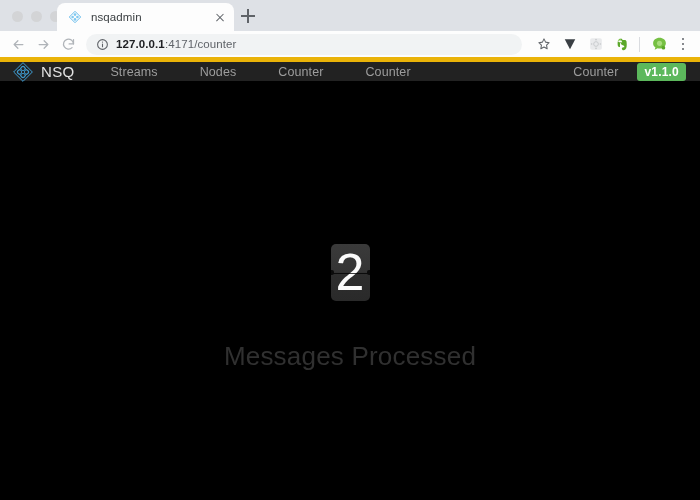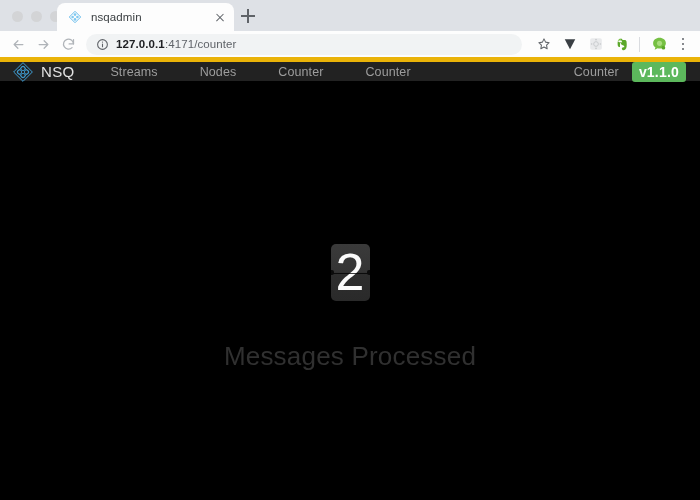--- a/index.html
+++ b/index.html
@@ -242,24 +242,25 @@
   .nav-right {
     margin-left: auto;
     display: flex;
     align-items: center;
   }
   .nav-right .nav-link { padding: 0 13px; }
   .version-badge {
     display: inline-block;
     background: #5cb85c;
     color: #ffffff;
-    font-size: 14px;
+    font-size: 12px;
     font-weight: bold;
     padding: 3px 7px 3px 7px;
     border-radius: 3px;
+    margin-left: 6px;
     letter-spacing: .2px;
     line-height: 1;
   }
 
   
   .counter-wrap {
     position: absolute;
     top: 35px;
     left: 0;
     right: 0;

